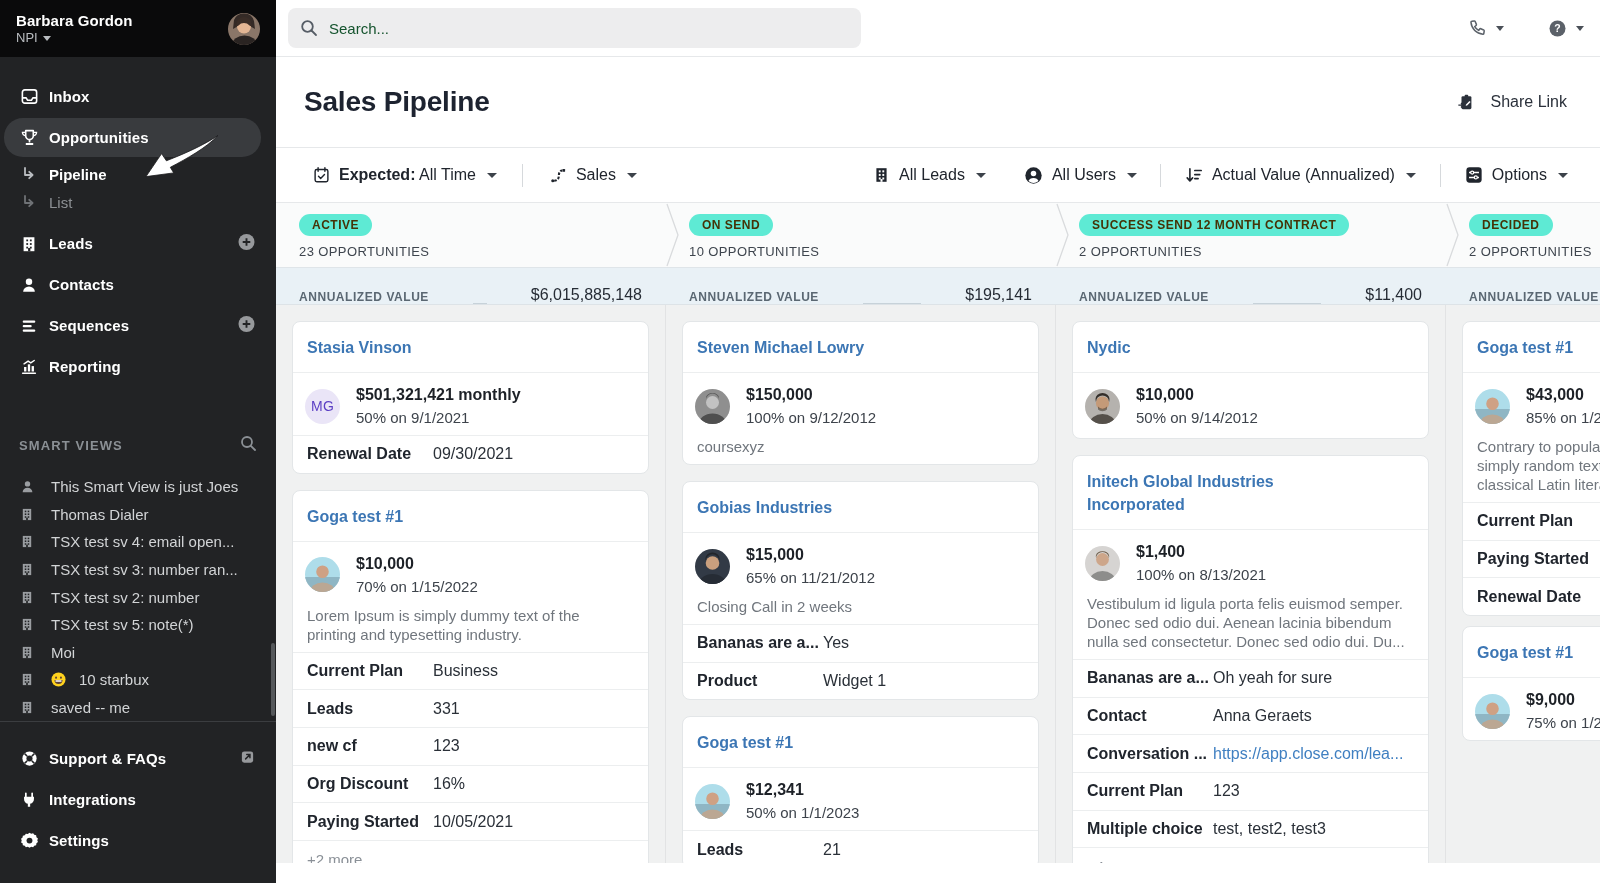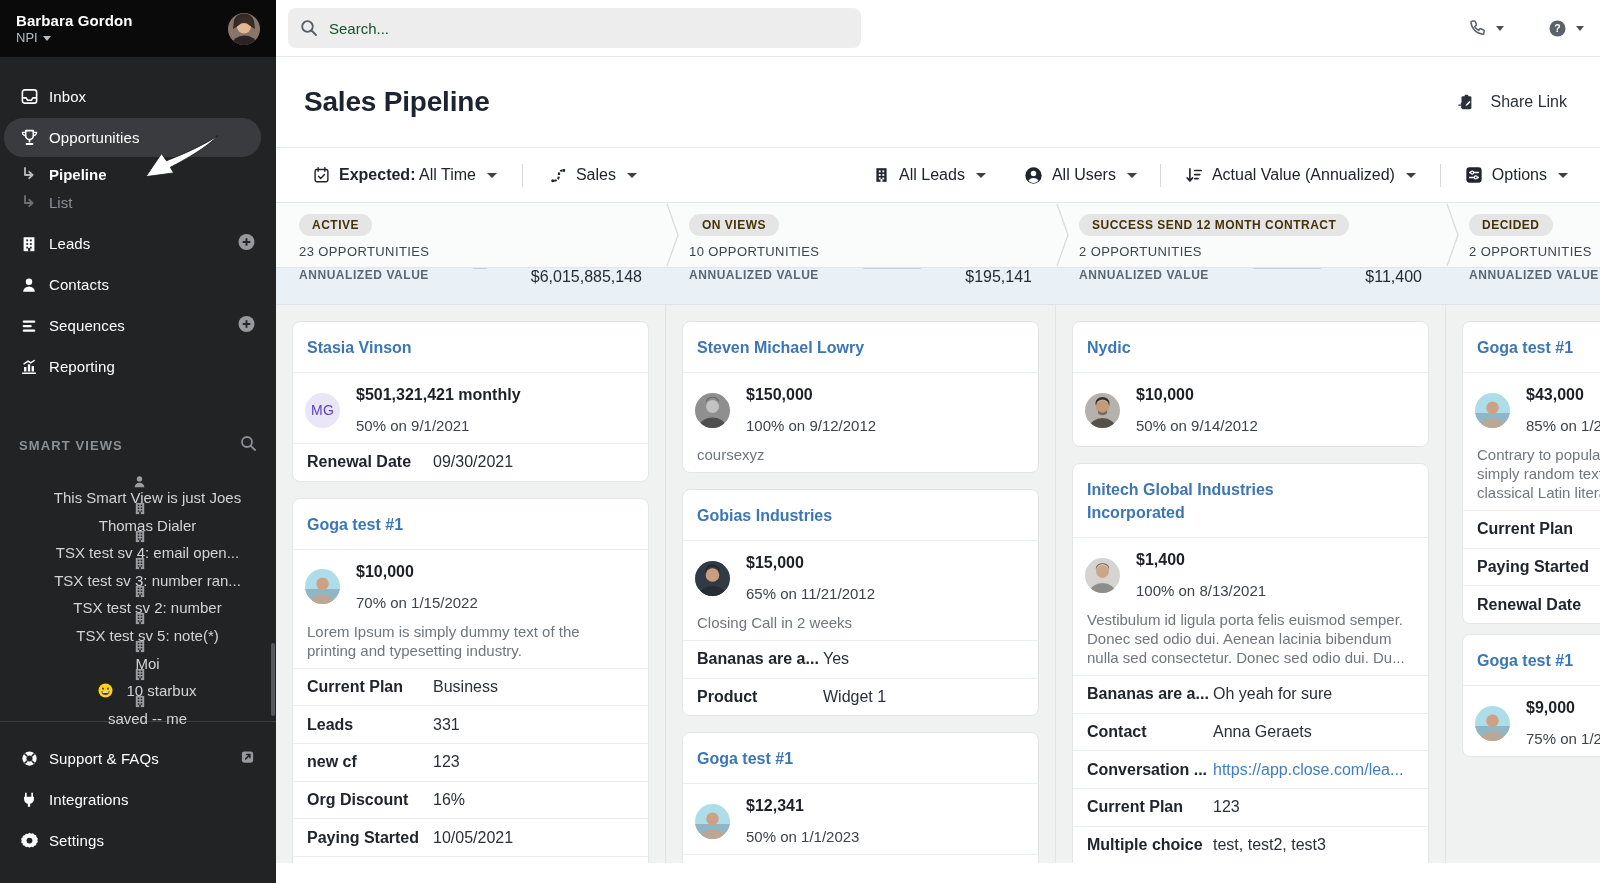--- a/index.html
+++ b/index.html
@@ -10,33 +10,33 @@
 .sidebar { position:relative; width:276px; height:883px; background:#222325; flex:none; color:#fff; }
 .sb-head { height:57px; background:#0a0a0b; display:flex; align-items:center; padding:0 16px; }
 .sb-head .who { flex:1; }
 .sb-name { font-size:15px; font-weight:bold; color:#fff; line-height:19px; letter-spacing:.1px; }
 .sb-org { font-size:13px; color:#b9bcc0; line-height:16px; display:flex; align-items:center; gap:5px; }
 .caret { width:0;height:0;border-left:4.5px solid transparent;border-right:4.5px solid transparent;border-top:5px solid #b9bcc0; display:inline-block; }
 .avatar32 { width:32px;height:32px;border-radius:50%;overflow:hidden; flex:none; }
 .nav { padding-top:19px; }
 .nav-item { position:relative; height:41px; display:flex; align-items:center; padding-left:19px; }
 .nav-item .ico { width:20px; height:20px; margin-right:10px; flex:none; display:flex; align-items:center; justify-content:center; }
-.nav-item .lbl { font-size:15px; font-weight:normal; color:#fff; letter-spacing:.1px; }
+.nav-item .lbl { font-size:15px; font-weight:bold; color:#fff; letter-spacing:.1px; }
 .nav-pill { position:absolute; left:4px; right:15px; top:1px; bottom:1px; background:#393b3e; border-radius:19px; }
 .nav-item > * { position:relative; }
 .nav-item .nav-pill { position:absolute; }
 .sub-item { height:28px; display:flex; align-items:center; padding-left:19px; padding-top:4px; }
 .sub-item .ico { width:20px;height:20px;margin-right:10px; display:flex;align-items:center;justify-content:center; }
 .sub-item .lbl { font-size:15px; color:#fff; font-weight:bold; }
 .sub-item.dim .lbl { color:#8d9094; font-weight:normal; }
 .sub-item.dim path { stroke:#6f7276; }
 .plus { position:absolute; right:21px; top:50%; transform:translateY(-50%); }
 .sv-head { margin-top:45px; height:26px; display:flex; align-items:center; padding:0 19px; }
 .sv-head .t { flex:1; font-size:13px; font-weight:bold; letter-spacing:1.1px; color:#8b9095; }
-.sv-item { height:27.6px; display:flex; align-items:center; padding-left:19px;flex-direction:column; }
+.sv-item { height:27.6px; display:flex; align-items:center; padding-left:19px; }
 .sv-item .ico { width:16px;height:16px;margin-right:16px; flex:none; display:flex;align-items:center;justify-content:center; }
 .sv-item .lbl { font-size:15px; color:#d2d4d6; white-space:nowrap; }
 .sb-div { border-top:1px solid #3b3d40; margin-top:0px; }
 .sb-bottom .nav-item { height:41px; }
 .arrow-annot { position:absolute; left:130px; top:125px; z-index:5; }
 
 
 .main { flex:1; display:flex; flex-direction:column; min-width:0; background:#fff; }
 .topbar { height:57px; border-bottom:1px solid #e6e8ea; display:flex; align-items:center; padding-left:12px; flex:none; }
 .search { width:573px; height:40px; background:#ededee; border-radius:8px; display:flex; align-items:center; padding:0 12px; gap:11px; }
@@ -50,36 +50,36 @@
 .f-item { display:flex; align-items:center; gap:9px; font-size:16px; color:#20252d; }
 .f-item b { font-weight:bold; }
 .f-caret { width:0;height:0;border-left:5px solid transparent;border-right:5px solid transparent;border-top:5.5px solid #3c424a; margin-left:2px; }
 .f-div { width:1px; height:23px; background:#d6d9dc; margin:0 25px; }
 
 
 .board { flex:1; position:relative; overflow:hidden; background:#fbfbfb; }
 .col { position:absolute; top:0; bottom:0; width:390px; }
 .col1 { left:0; } .col2 { left:390px; } .col3 { left:780px; } .col4 { left:1170px; width:430px; }
 .col-head { height:64px; padding:11px 0 0 23px; background:#fafbfb; position:relative; }
-.pill { display:inline-block; background:#e5e5e5; color:#453307; font-size:12px; font-weight:bold; letter-spacing:.5px; padding:4.5px 13px; border-radius:11px; line-height:13px; }
+.pill { display:inline-block; background:#5eead4; color:#453307; font-size:12px; font-weight:bold; letter-spacing:.5px; padding:4.5px 13px; border-radius:11px; line-height:13px; }
 .opps { font-size:13px; letter-spacing:.4px; color:#3e454e; margin-top:8px; }
 .chev { position:absolute; top:0; right:-15px; height:64px; width:16px; z-index:2; }
-.band { height:38px; background:#e9f1f6; border-top:1px solid #dfe5e9; border-bottom:1px solid #dde3e7; display:flex; align-items:flex-start; padding:0 24px 0 23px;gap:32px; }
+.band { height:38px; background:#e9f1f6; border-top:1px solid #dfe5e9; border-bottom:1px solid #dde3e7; display:flex; align-items:flex-end; padding:0 24px 0 23px;gap:32px; }
 .band .bl { font-size:12px; font-weight:bold; letter-spacing:.55px; color:#5a6772; white-space:nowrap; }
 .band .line { flex:1; border-top:1px solid #c7d2d9; margin:0 12px; }
 .band .bv { font-size:16px; color:#262c35; white-space:nowrap; }
 .col-body { position:absolute; top:102px; bottom:0; left:0; right:0; background:#f0f1f1; border-right:1px solid #e2e3e4; padding:16px 16px 0 16px; overflow:hidden; }
 .col4 .col-body { border-right:none; }
 .card { background:#fff; border:1px solid #e3e6e8; border-radius:8px; margin-bottom:16px; width:357px; }
 .card-title { padding:14px 14px 13px 14px; font-size:16px; font-weight:bold; color:#3c76b4; line-height:23px; border-bottom:1px solid #eceeef; }
 .card-body { padding:12px 14px 8px 12px; }
 .who-row { display:flex; align-items:center; gap:16px; }
 .av35 { width:35px; height:35px; border-radius:50%; overflow:hidden; flex:none; }
 .money { font-size:16px; font-weight:bold; color:#1d2127; line-height:20px; }
-.pct { font-size:15px; color:#3d434b; line-height:18px; margin-top:12px; }
+.pct { font-size:15px; color:#3d434b; line-height:18px; margin-top:4px; }
 .note { font-size:15px; color:#70767d; line-height:19px; margin-top:10px; padding-left:2px; }
 .frow { display:flex; align-items:center; height:37.7px; border-top:1px solid #eceeef; padding:0 14px; font-size:16px; }
 .frow .fl { width:126px; flex:none; font-weight:bold; color:#20252d; white-space:nowrap; overflow:hidden; }
 .frow .fv { color:#2a3038; white-space:nowrap; overflow:hidden; text-overflow:ellipsis; }
 .frow .fv.link { color:#3f7fc1; }
 .frow.more { color:#8a9097; font-size:15px; font-weight:normal; }
 .mg { width:35px;height:35px;border-radius:50%;background:#eae5f7;color:#5b3fc4;display:flex;align-items:center;justify-content:center;font-size:14px;letter-spacing:.3px; }
 </style>
 </head>
 <body>
@@ -549,21 +549,21 @@
             <div class="frow">
                 <span class="fl">Paying Started</span>
                 <span class="fv">10/05/2021</span>
               </div>
             <div class="frow more">+2 more</div>
           </div>
         </div>
       </div>
 
       <div class="col col2">
-        <div class="col-head"><span class="pill">ON VIEWS</span><div class="opps">10 OPPORTUNITIES</div><svg class="chev" viewBox="0 0 16 64">
+        <div class="col-head"><span class="pill">ON SEND</span><div class="opps">10 OPPORTUNITIES</div><svg class="chev" viewBox="0 0 16 64">
               <polyline points="2,1 13,32 2,63" fill="none" stroke="#d9dbdd" stroke-width="1.3"></polyline>
             </svg></div>
         <div class="band">
             <span class="bl">ANNUALIZED VALUE</span>
             <span class="line"></span>
             <span class="bv">$195,141</span>
           </div>
         <div class="col-body">
           <div class="card">
             <div class="card-title">Steven Michael Lowry</div>

